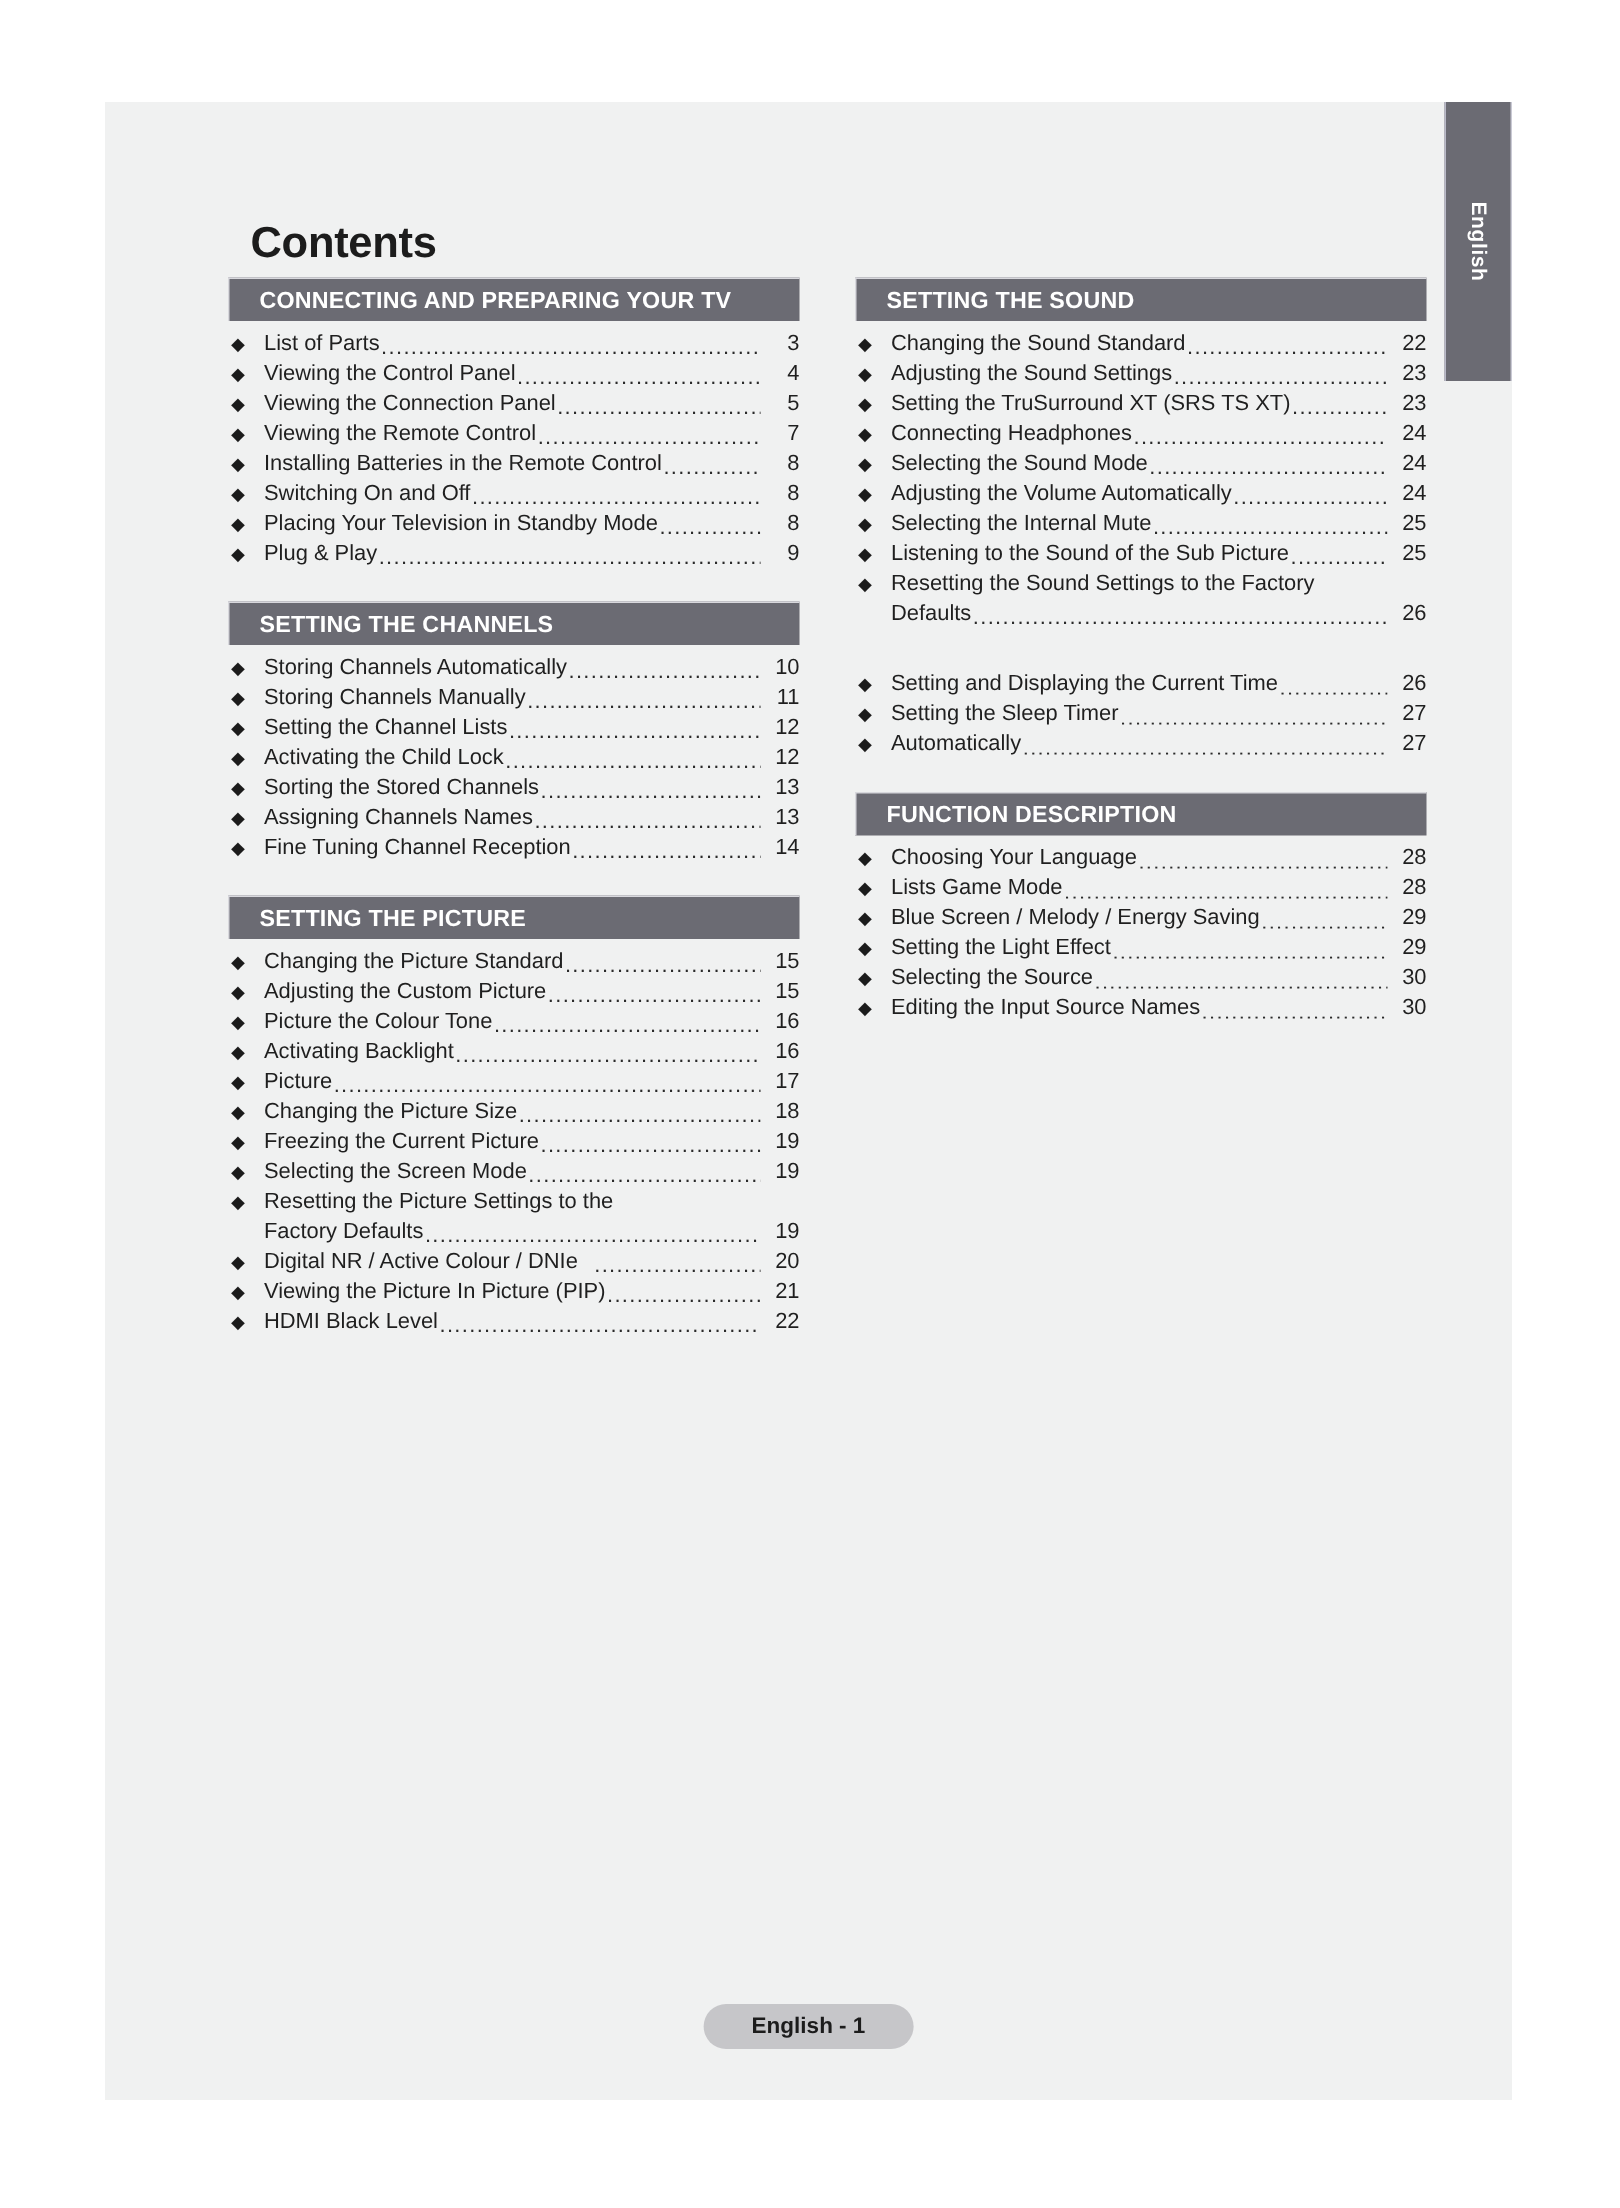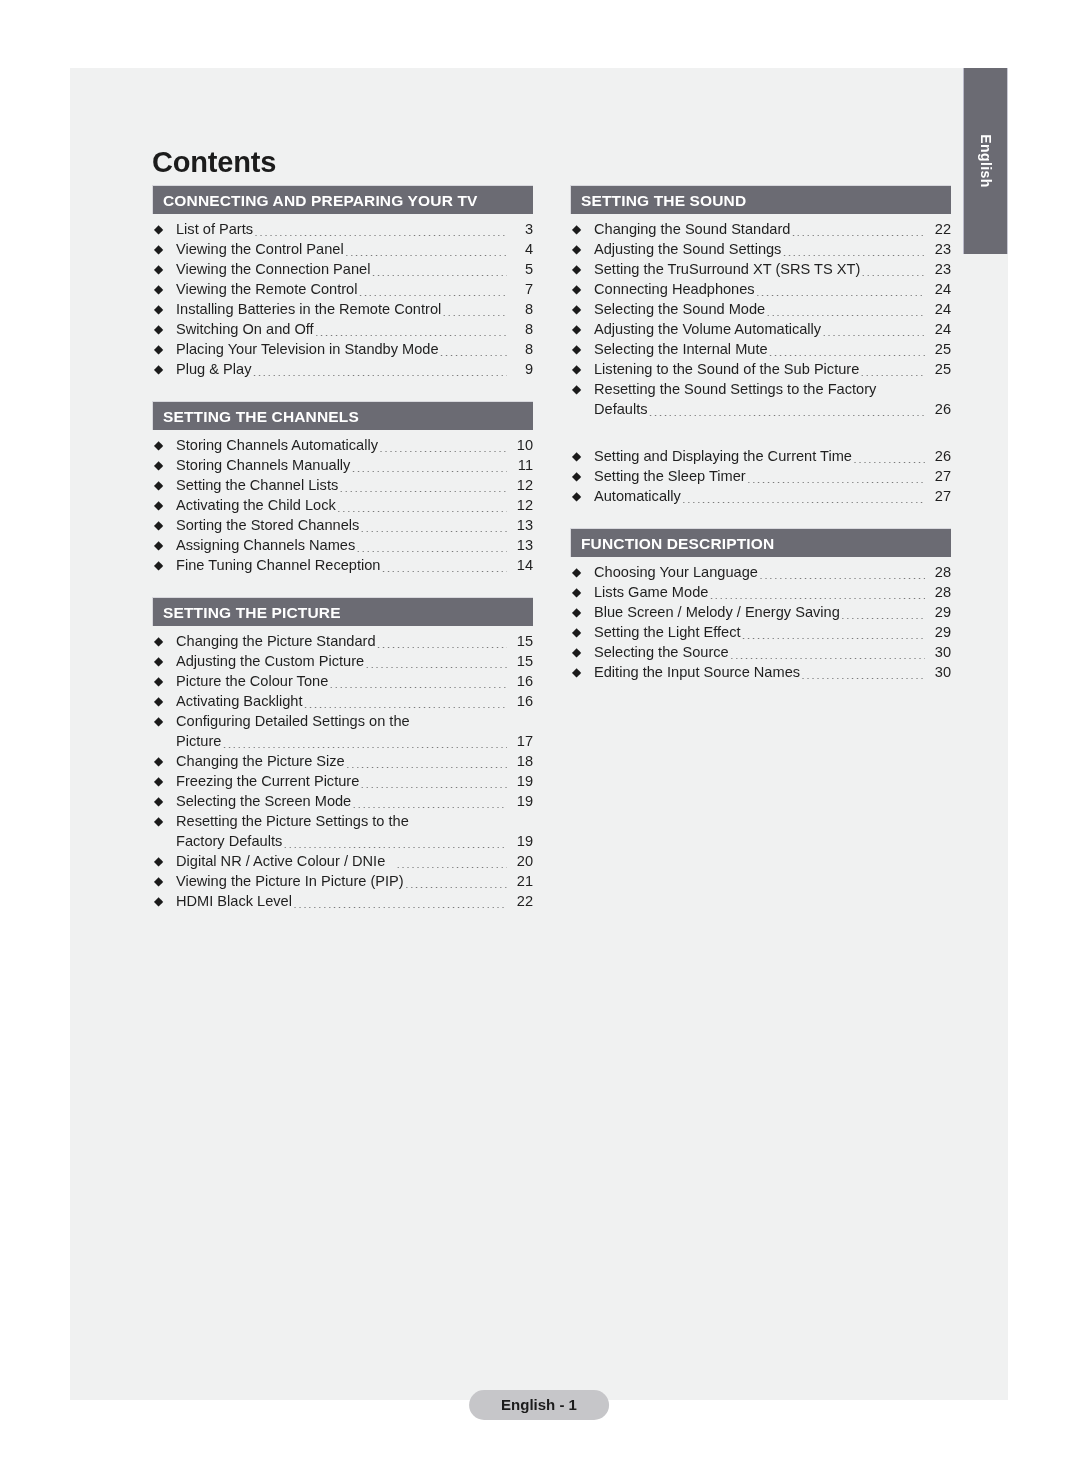--- a/index.html
+++ b/index.html
@@ -71,21 +71,21 @@
   #col-right { left: 551px; top: 185px; margin-left: 19px; }
 
   
   .section { margin-bottom: 0; }
   .section-header {
     background: #6b6b73;
     color: #ffffff;
     font-size: 15.5px;
     font-weight: bold;
     letter-spacing: 0.15px;
-    padding: 5px 0 5px 10px;
+    padding: 5px 0 5px 20px;
     box-sizing: border-box;
     height: 29px;
     line-height: 19px;
     border-top: 1px solid #d8d8dd;
     border-left: 1px solid #d8d8dd;
     white-space: nowrap;
     overflow: hidden;
   }
   .section-list {
     list-style: none;
@@ -144,36 +144,36 @@
   }
   
   .entry.wrapped .entry-line + .entry-line { }
   .gap-md { height: 22px; }
 
   
   #footer-badge {
     position: absolute;
     left: 50%;
     transform: translateX(-50%);
-    top: 1322px;
+    top: 1268px;
     background: #c6c6c9;
     color: #1c1c1c;
     font-size: 15px;
     font-weight: bold;
     padding: 7px 32px;
     border-radius: 16px;
     line-height: 16px;
   }
 </style>
 </head>
 <body>
 
 <div id="page-sheet">
 
-  <h1 id="contents-title" style="position:absolute; left:82px; top:78px; margin:0;">Contents</h1>
+  <h1 id="contents-title" style="position:absolute; left:97px; top:78px; margin:0;">Contents</h1>
 
   <div class="column" id="col-left" style="left:82px; top:117px;">
       <div class="section">
         <div class="section-header">CONNECTING AND PREPARING YOUR TV</div>
         <ul class="section-list">
           <li class="entry">
             <span class="bullet">◆</span>
             <div class="entry-line">
               <span class="etext">List of Parts</span>
               <span class="leader"></span>
@@ -332,23 +332,20 @@
             <span class="bullet">◆</span>
             <div class="entry-line">
               <span class="etext">Activating Backlight</span>
               <span class="leader"></span>
               <span class="pageno">16</span>
             </div>
           </li>
           <li class="entry wrapped">
             <span class="bullet">◆</span>
             <div class="entry-line">
-              <span class="etext">Configuring Detailed Settings on the</span>
-            </div>
-            <div class="entry-line">
               <span class="etext">Picture</span>
               <span class="leader"></span>
               <span class="pageno">17</span>
             </div>
           </li>
           <li class="entry">
             <span class="bullet">◆</span>
             <div class="entry-line">
               <span class="etext">Changing the Picture Size</span>
               <span class="leader"></span>

